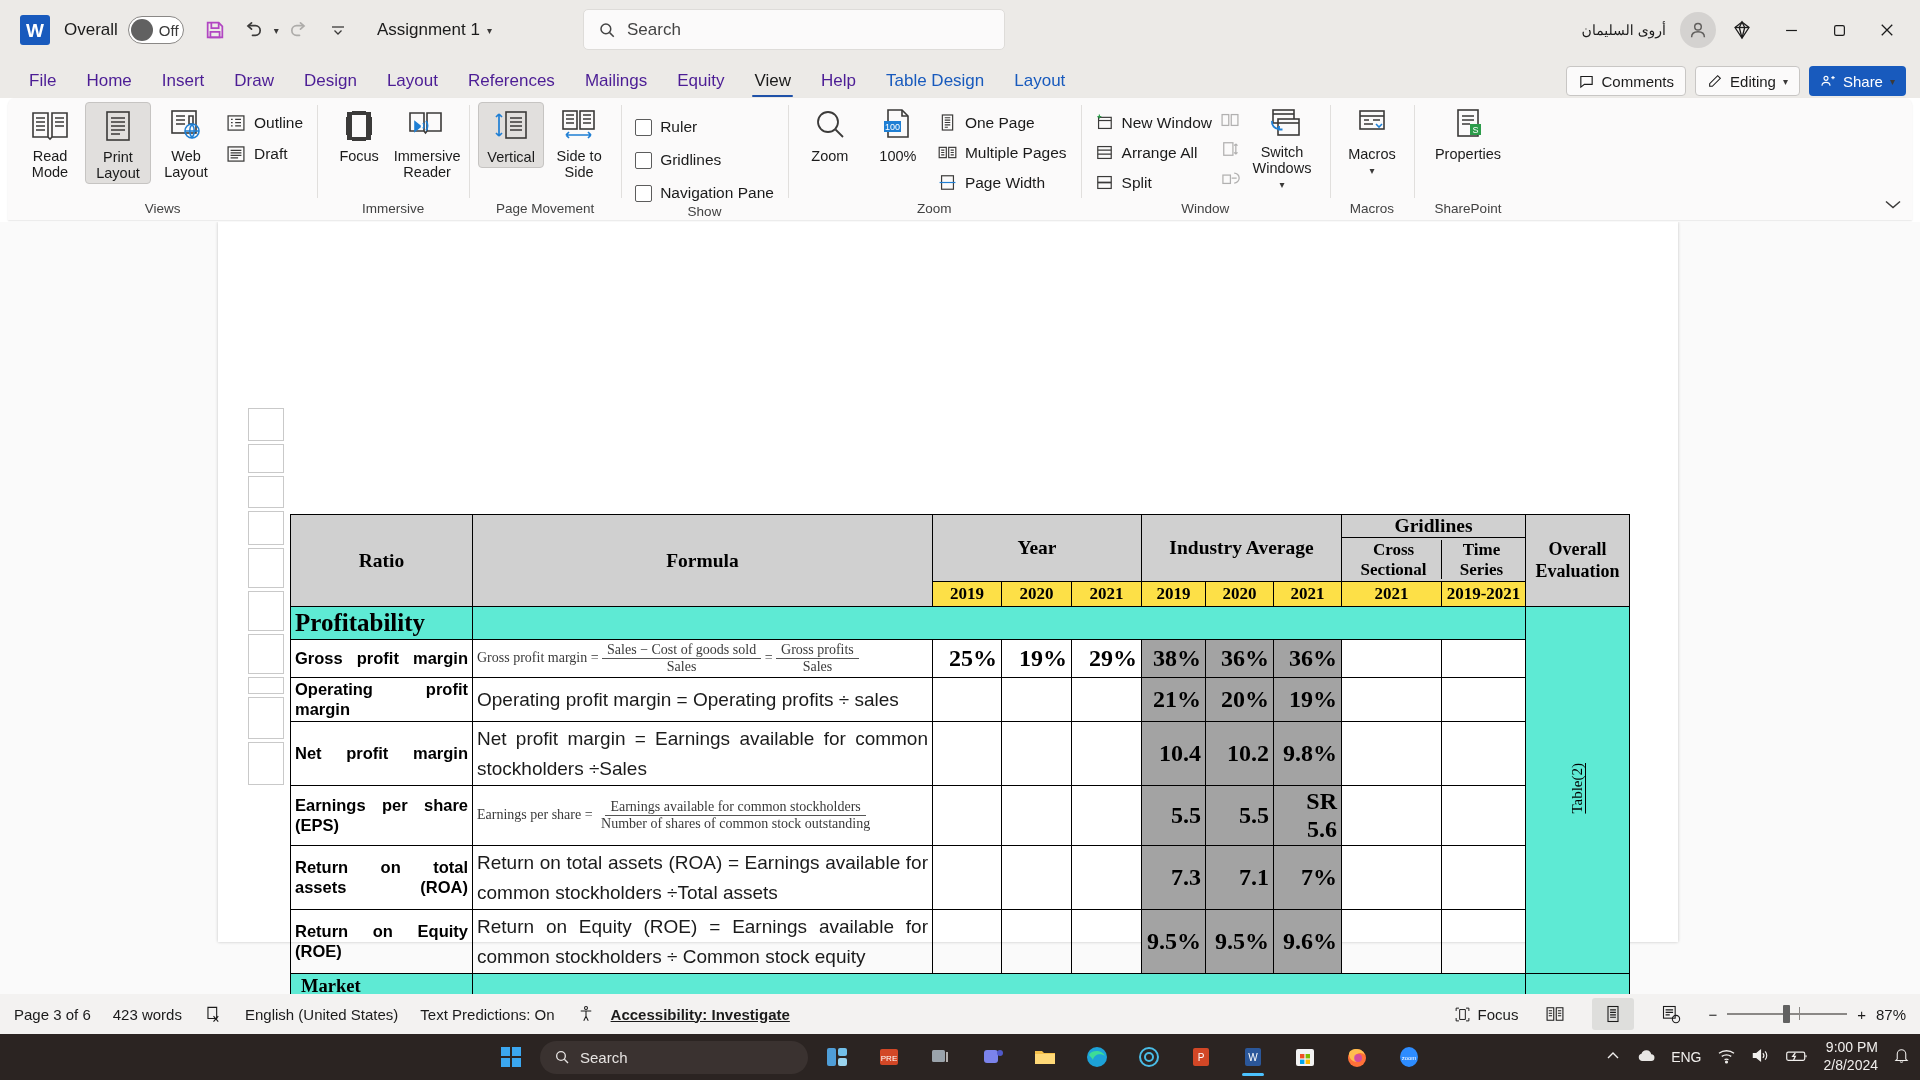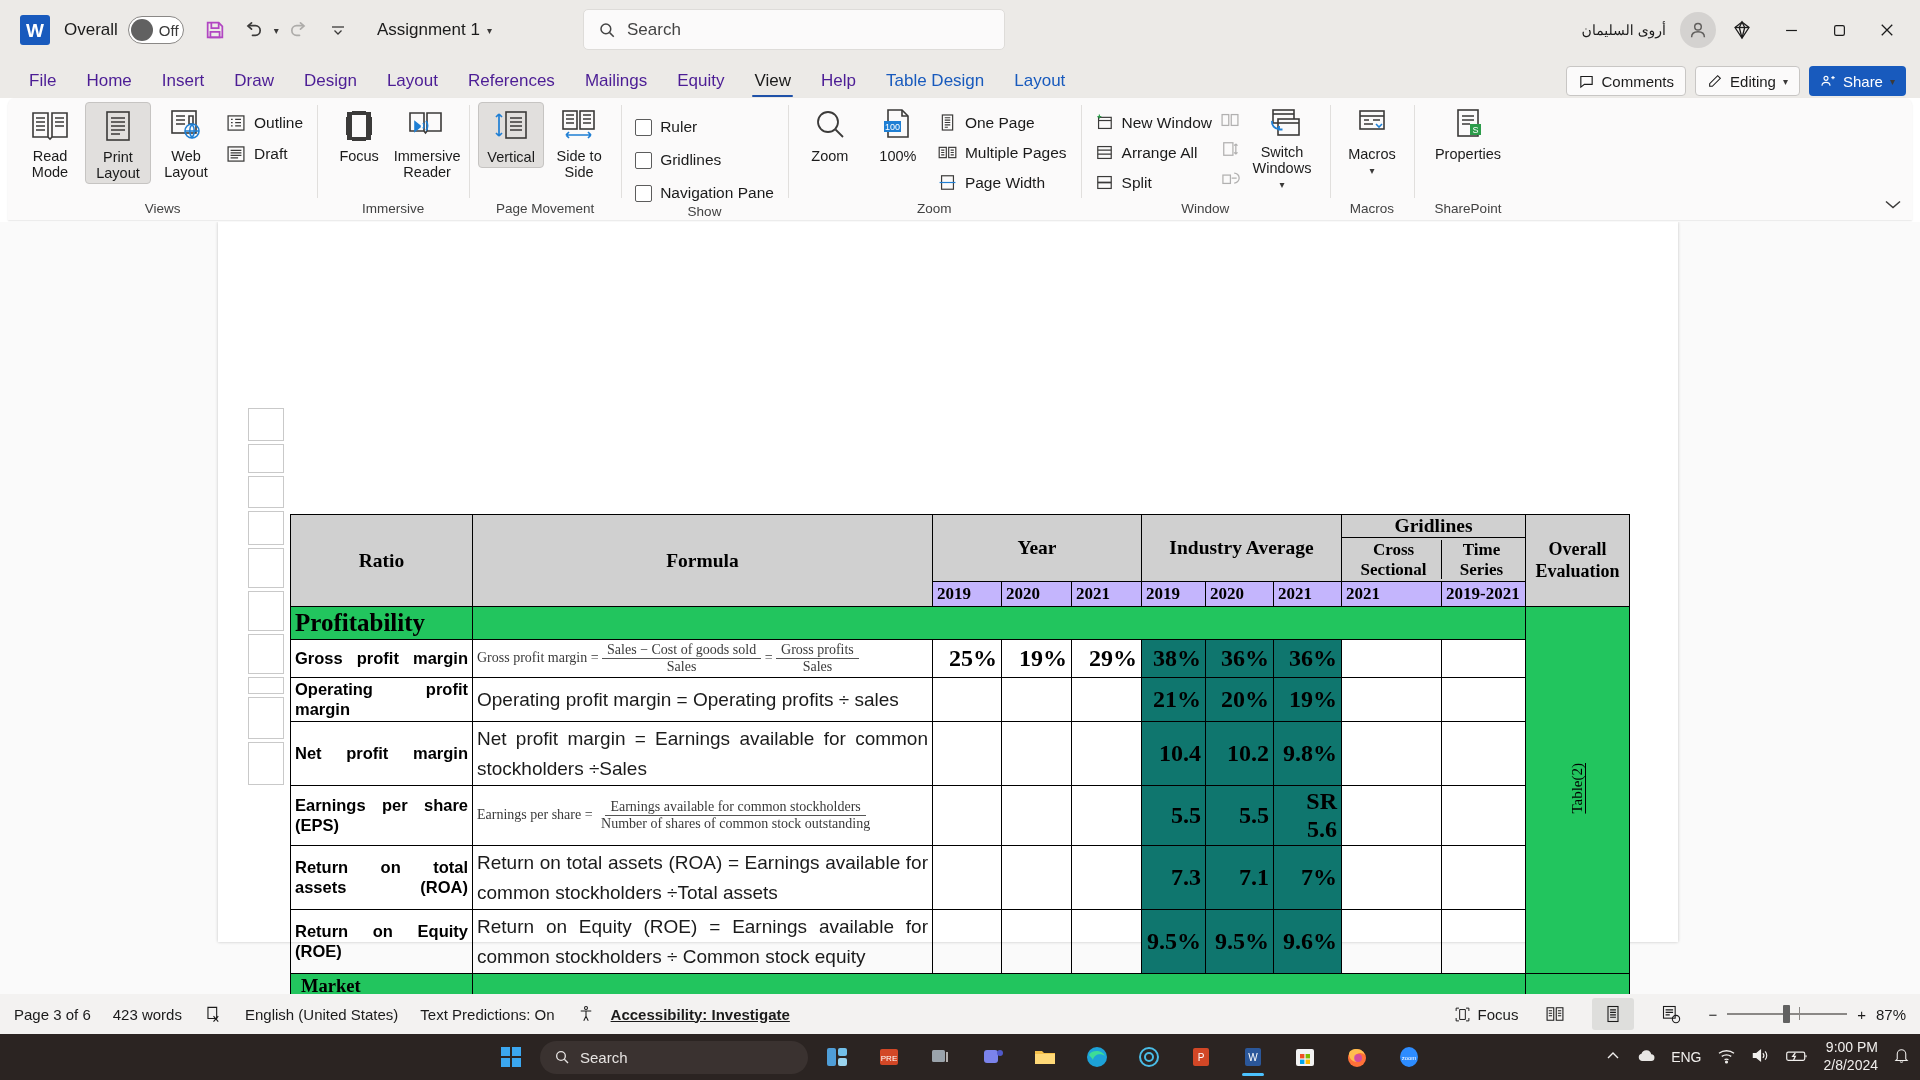--- a/index.html
+++ b/index.html
@@ -114,32 +114,32 @@
 
   
   table.doc{
     position:absolute;left:290px;top:292px;border-collapse:collapse;
     font-family:"Liberation Serif", serif;
   }
   table.doc td, table.doc th{
     border:1.4px solid #000; padding:2px 4px; vertical-align:middle;
   }
   .hdr{background:#d0d0d0;text-align:center;font-weight:bold;font-size:19.5px;font-family:"Liberation Serif",serif;}
-  .hdr-sm{background:#c4b5fd;text-align:left;font-weight:bold;font-size:17px;font-family:"Liberation Serif",serif;}
+  .hdr-sm{background:#fde047;text-align:center;font-weight:bold;font-size:17px;font-family:"Liberation Serif",serif;}
   .rowlabel{
     font-family:"Liberation Sans",sans-serif;font-weight:bold;font-size:16.5px;color:#000;
     text-align:justify; text-align-last:justify; padding:5px 8px; line-height:1.18;
   }
   .formula{font-family:"Liberation Sans",sans-serif;font-size:19px;color:#1b1b1b;padding:6px 9px;line-height:1.55;text-align:justify;}
   .formula.small{font-family:"Liberation Serif",serif;font-size:14px;color:#3a3a3a;}
   .num{
     text-align:right;font-family:"Liberation Serif",serif;font-weight:bold;font-size:24px;
   }
-  .num.ind{background:#0f766e;}
-  .yellow{background:#22c55e;}
+  .num.ind{background:#a3a3a3;}
+  .yellow{background:#5eead4;}
   .secthead{
     font-family:"Liberation Serif",serif;font-weight:bold;font-size:25px;color:#000;padding:6px 10px;
   }
   .secthead.sm{font-size:18.5px;padding:2px 10px;}
   .vert{
     writing-mode:vertical-rl; transform:rotate(180deg);
     font-family:"Liberation Serif",serif;font-size:15px;color:#000;text-decoration:underline;
     margin:0 auto;
   }
   .vcell{text-align:center;vertical-align:middle;}

